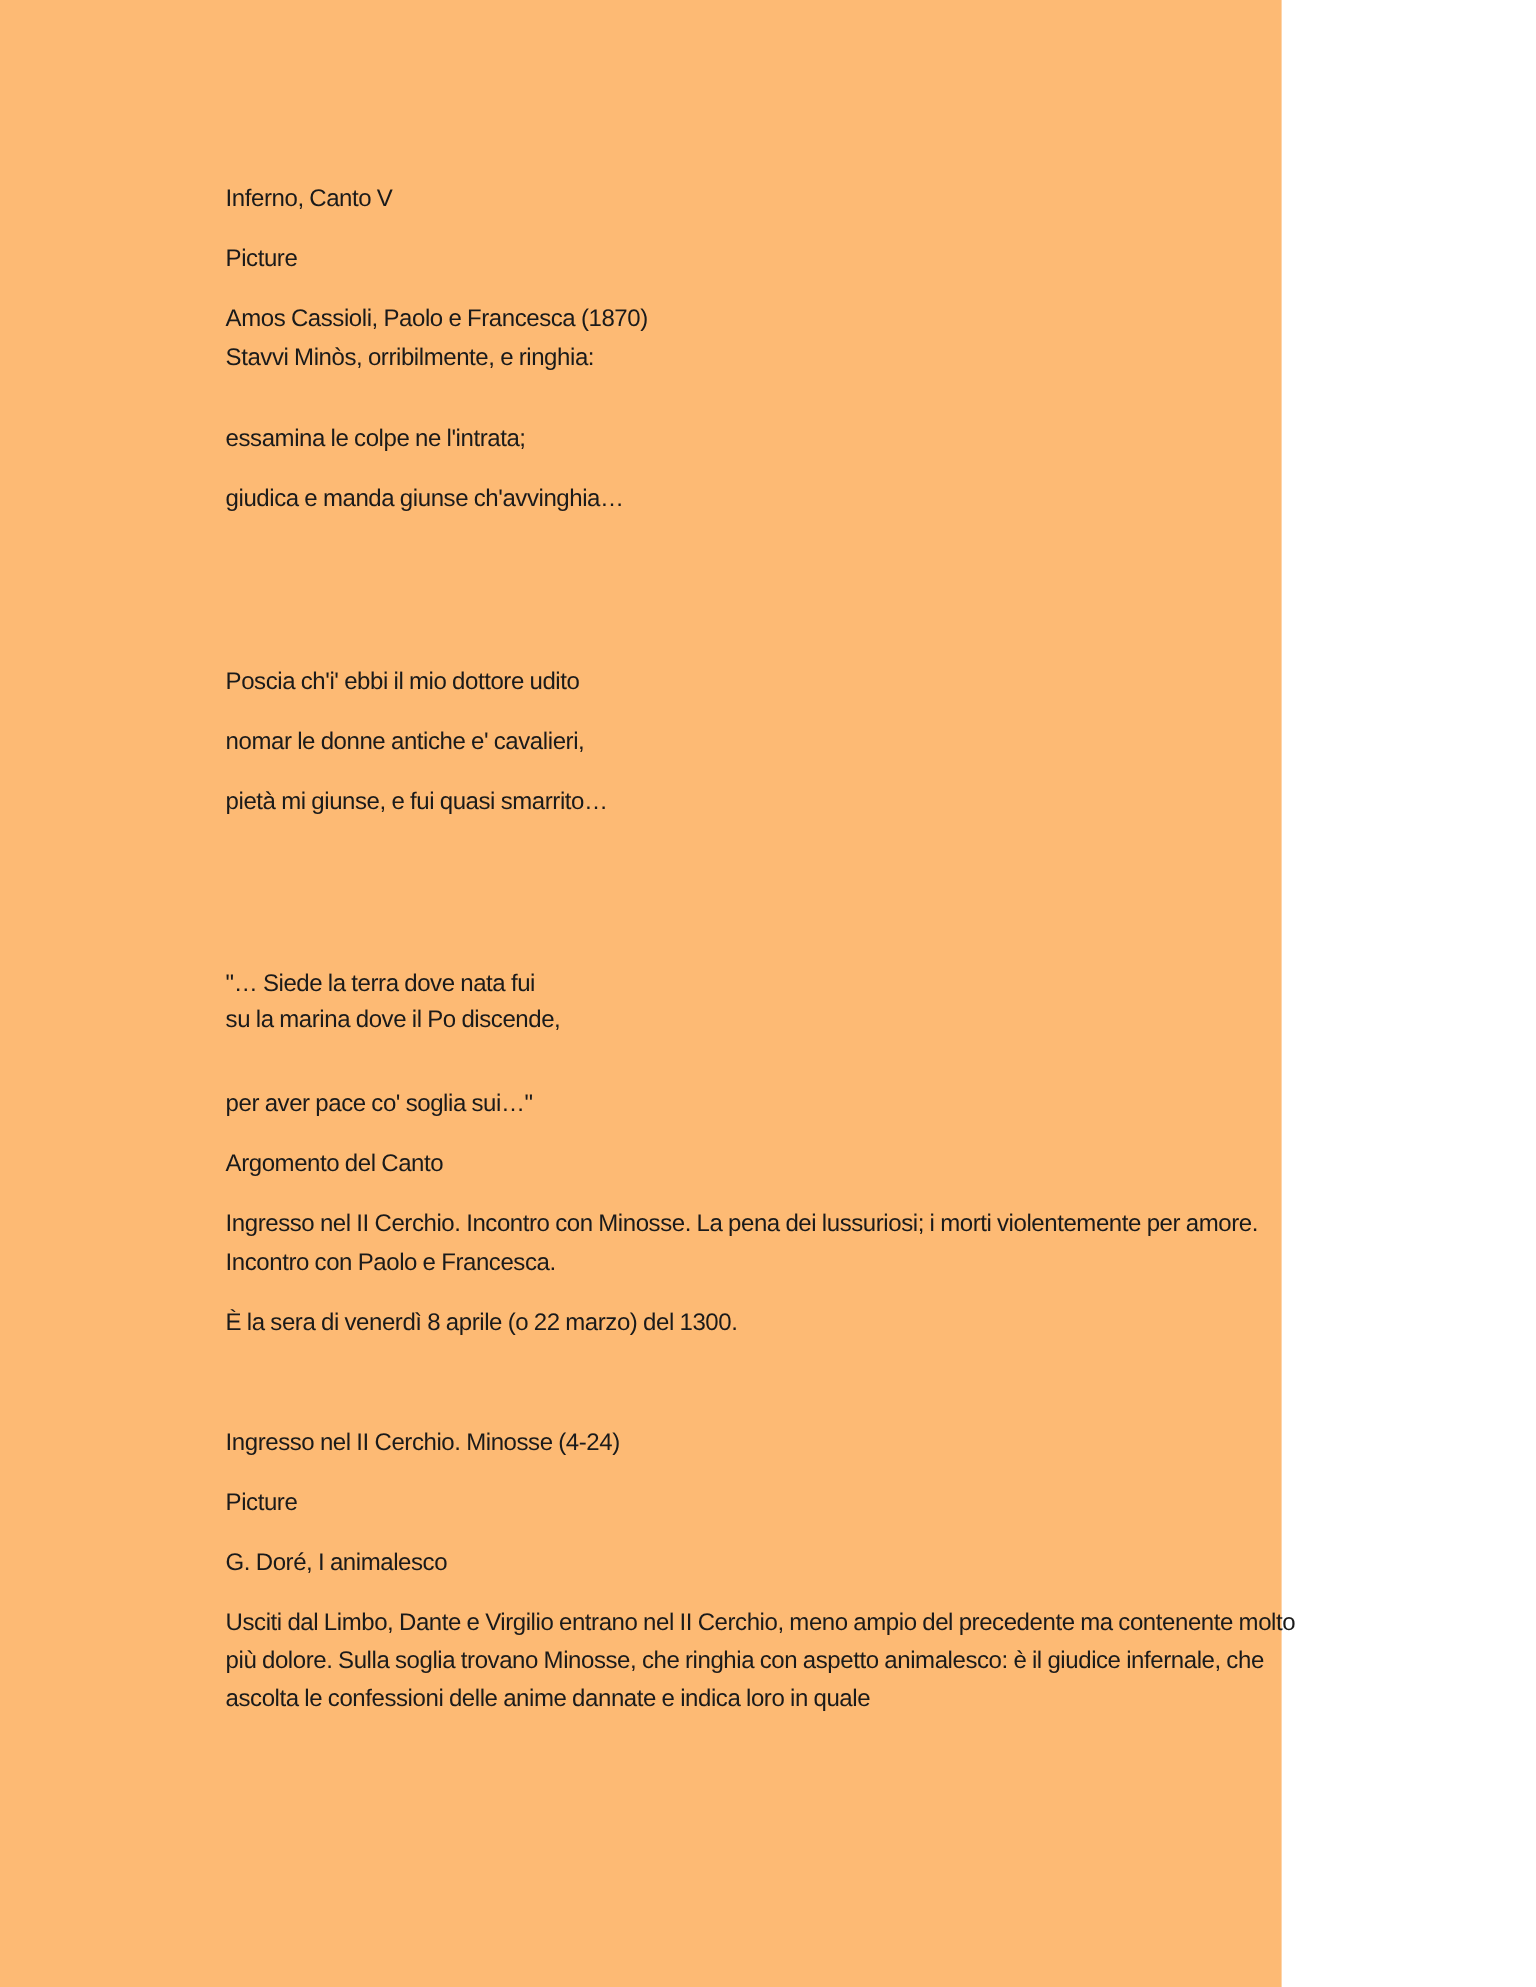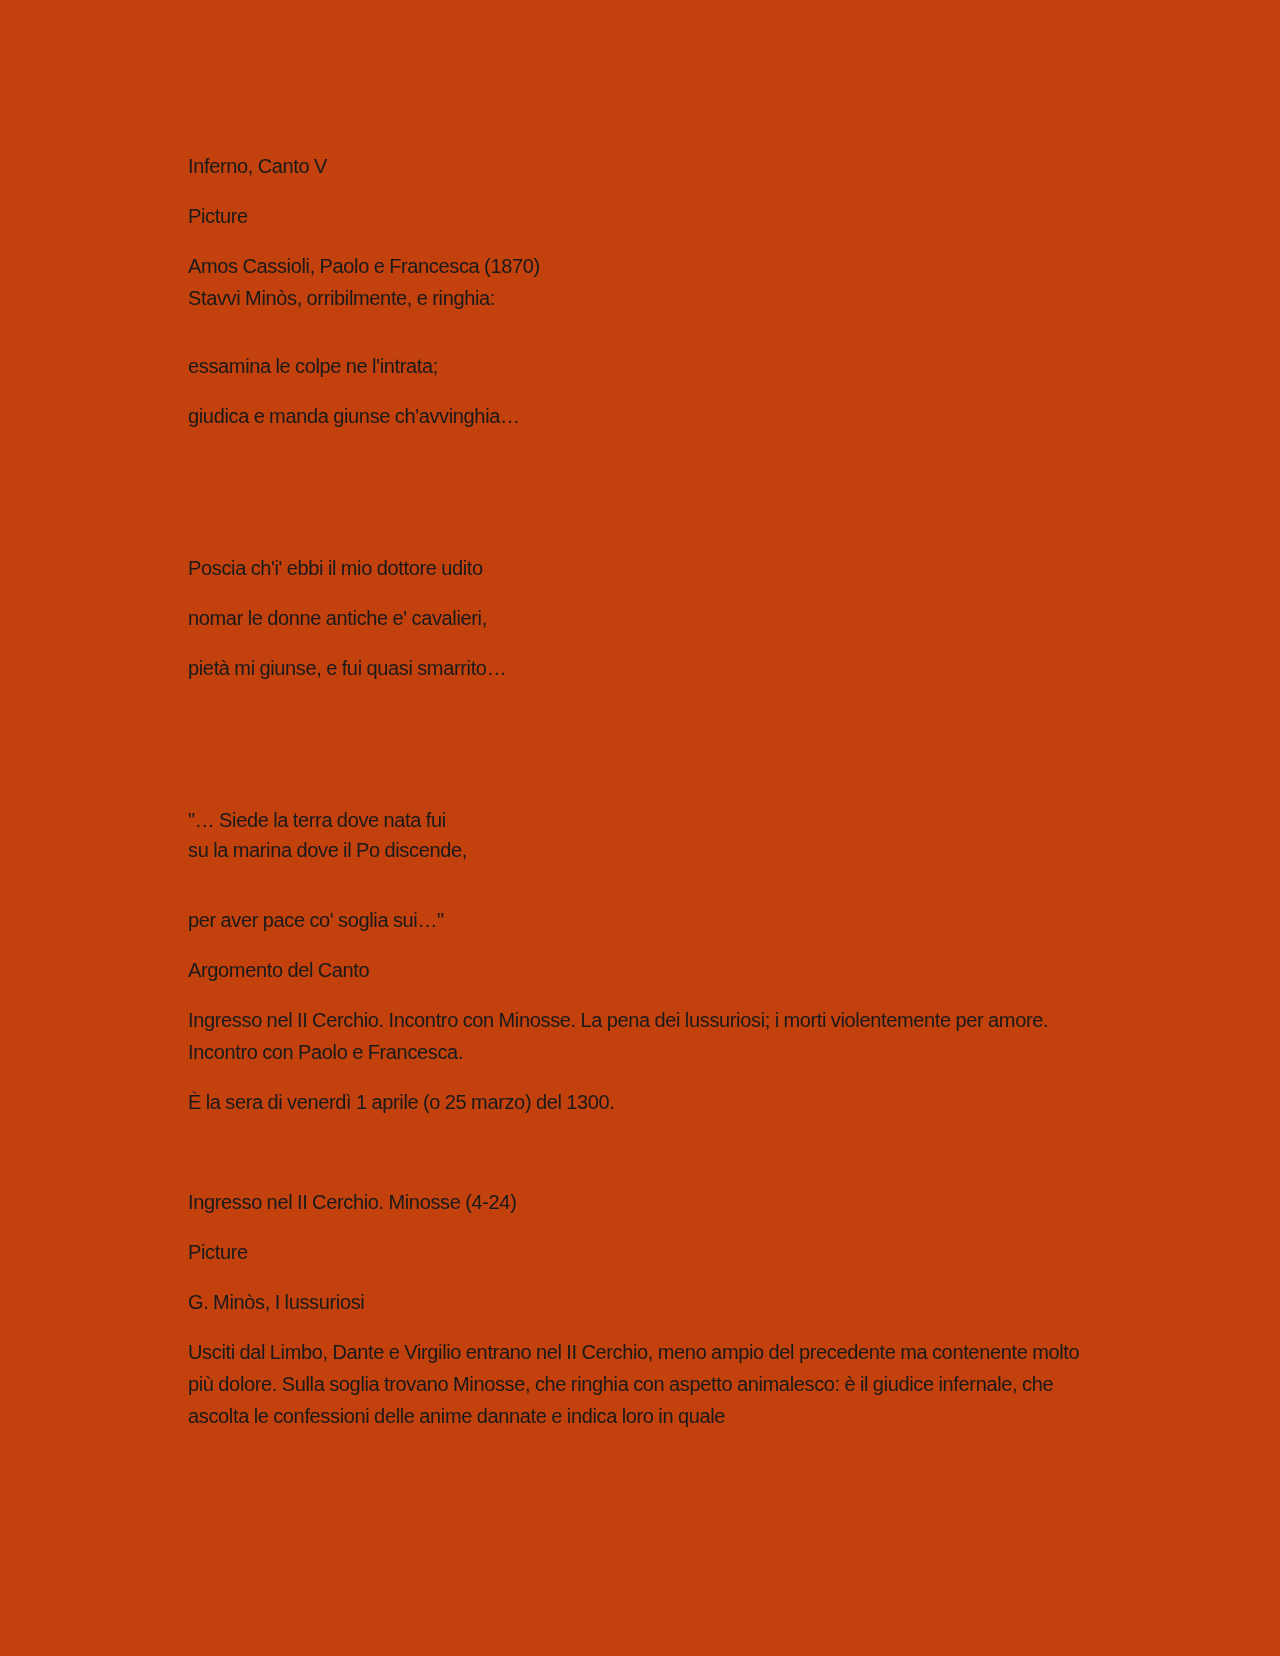--- a/index.html
+++ b/index.html
@@ -12,23 +12,23 @@
       height: 1656px;
       position: relative;
       overflow: hidden;
       font-family: "Liberation Sans", sans-serif;
       color: #1a1a1a;
     }
     .page {
       position: absolute;
       left: 0;
       top: 0;
-      width: 1280px;
+      width: 1068px;
       height: 1656px;
-      background: #c2410c;
+      background: #fdba74;
     }
     .content {
       position: absolute;
       left: 188px;
       top: 150px;
       width: 900px;
     }
     .para {
       margin: 0;
       font-size: 20px;
@@ -52,19 +52,19 @@
     <p class="para" style="top:200px">essamina le colpe ne l'intrata;</p>
     <p class="para" style="top:250px">giudica e manda giunse ch'avvinghia…</p>
     <p class="para" style="top:402px">Poscia ch'i' ebbi il mio dottore udito</p>
     <p class="para" style="top:452px">nomar le donne antiche e' cavalieri,</p>
     <p class="para" style="top:502px">pietà mi giunse, e fui quasi smarrito…</p>
     <p class="para" style="top:654px">"… Siede la terra dove nata fui</p>
     <p class="para" style="top:684px">su la marina dove il Po discende,</p>
     <p class="para" style="top:754px">per aver pace co' soglia sui…"</p>
     <p class="para" style="top:804px">Argomento del Canto</p>
     <p class="para" style="top:854px">Ingresso nel II Cerchio. Incontro con Minosse. La pena dei lussuriosi; i morti violentemente per amore. Incontro con Paolo e Francesca.</p>
-    <p class="para" style="top:936px">È la sera di venerdì 1 aprile (o 25 marzo) del 1300.</p>
+    <p class="para" style="top:936px">È la sera di venerdì 8 aprile (o 22 marzo) del 1300.</p>
     <p class="para" style="top:1036px">Ingresso nel II Cerchio. Minosse (4-24)</p>
     <p class="para" style="top:1086px">Picture</p>
-    <p class="para" style="top:1136px">G. Minòs, I lussuriosi</p>
+    <p class="para" style="top:1136px">G. Doré, I animalesco</p>
     <p class="para" style="top:1186px">Usciti dal Limbo, Dante e Virgilio entrano nel II Cerchio, meno ampio del precedente ma contenente molto più dolore. Sulla soglia trovano Minosse, che ringhia con aspetto animalesco: è il giudice infernale, che ascolta le confessioni delle anime dannate e indica loro in quale</p>
   </div>
 </div>
 
 </body></html>

